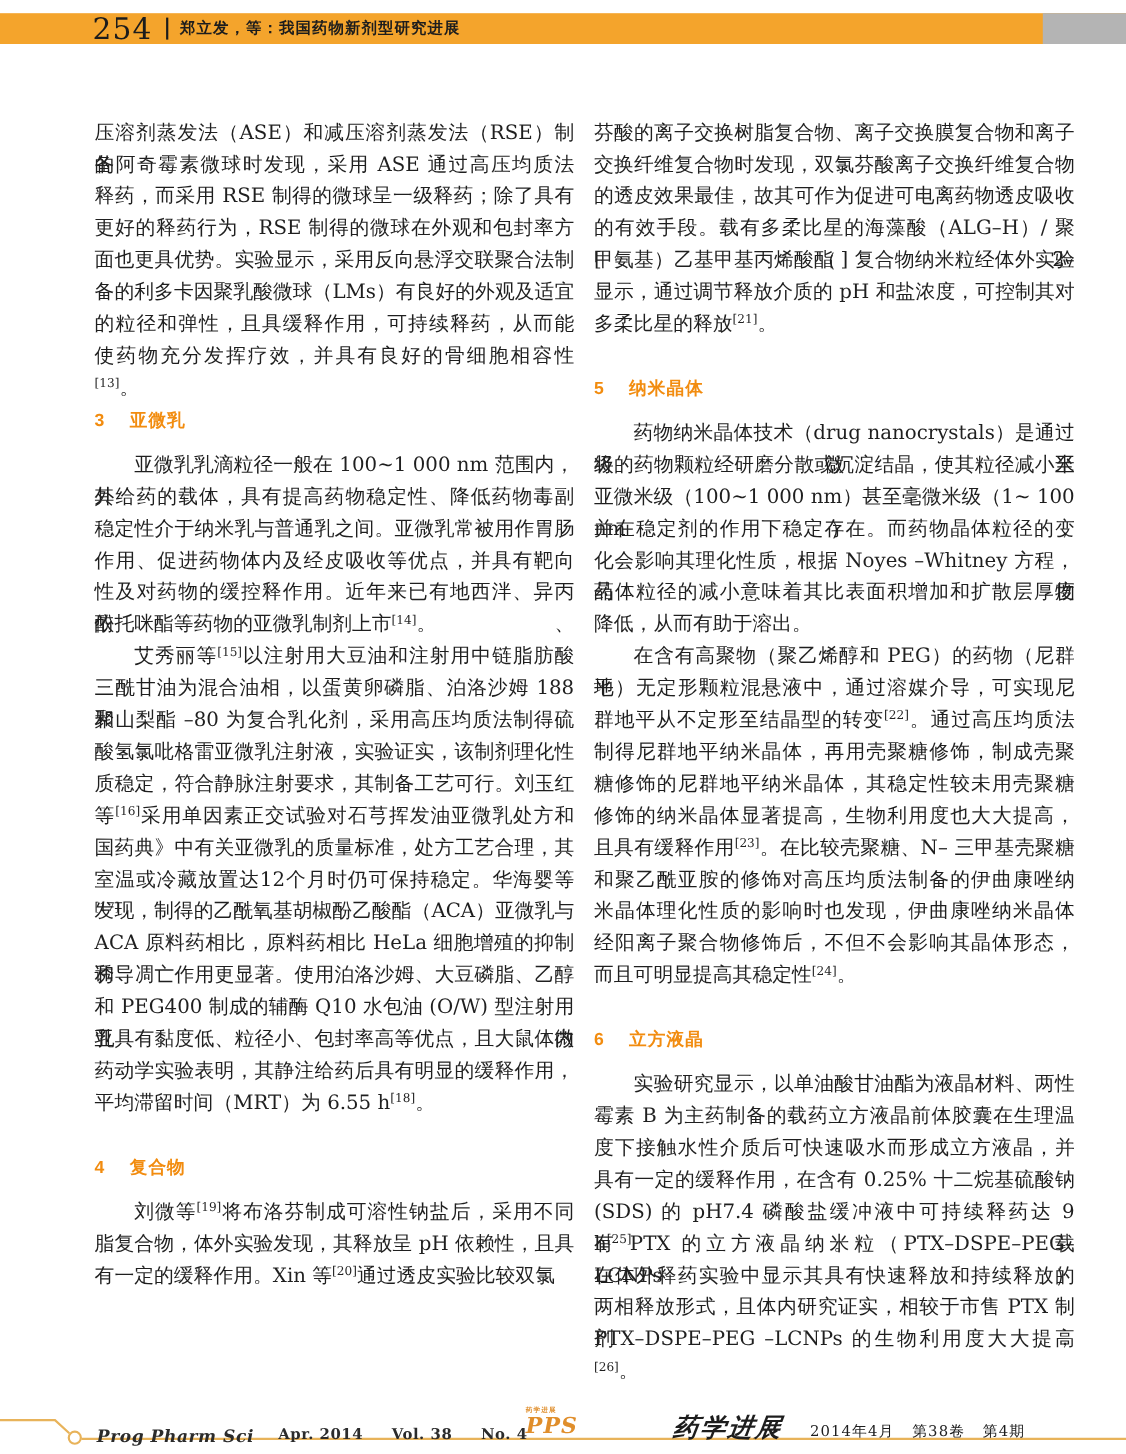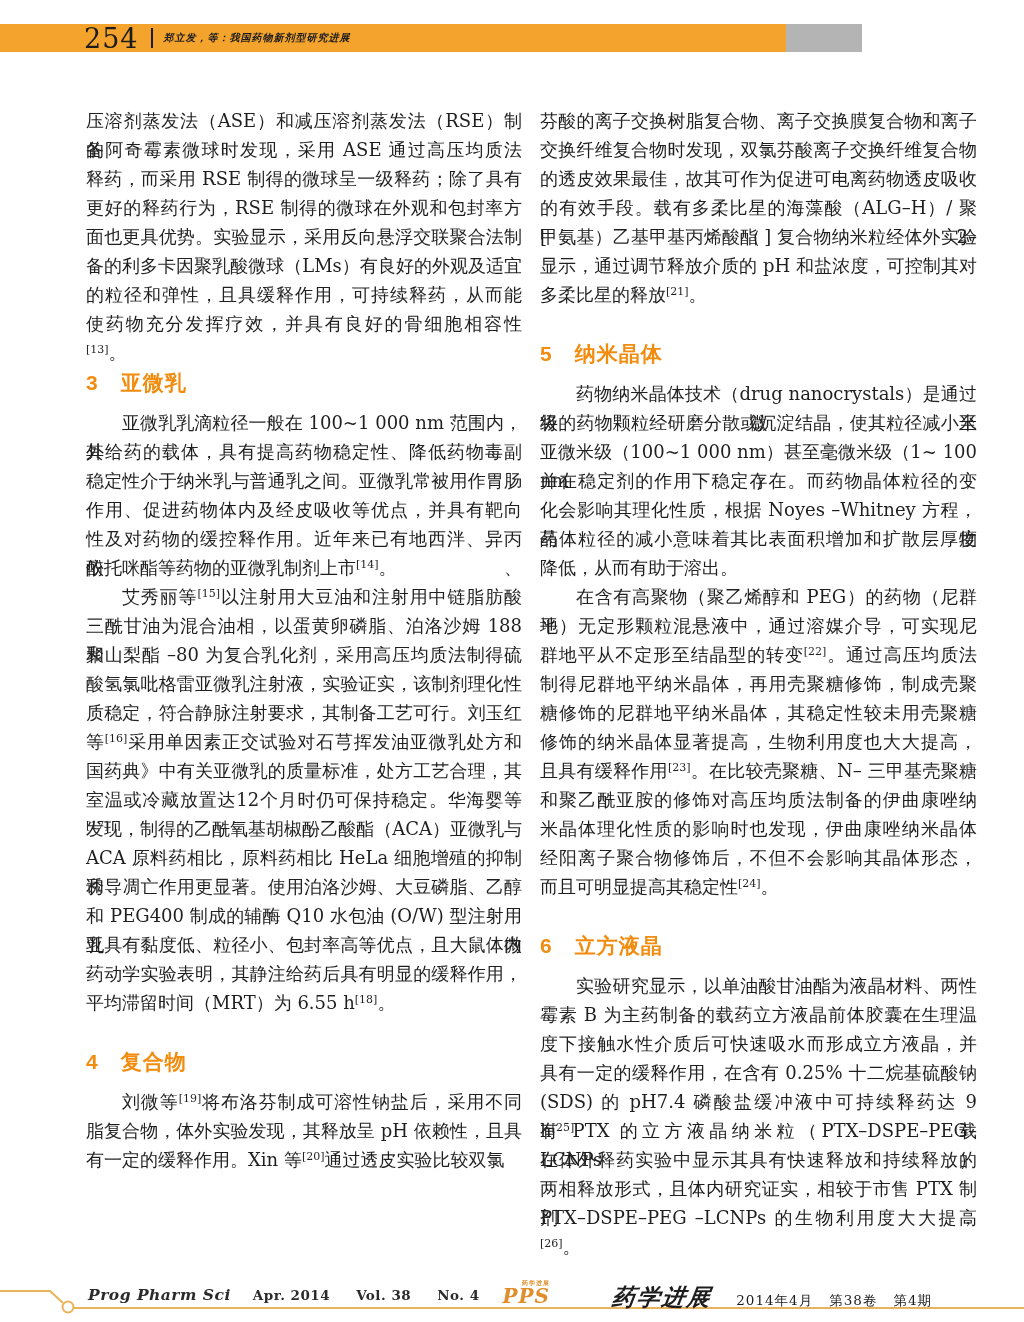--- a/index.html
+++ b/index.html
@@ -2,58 +2,58 @@
 <html style="--c-bar: #F4A42C; --c-head: #F28C0F; --c-logo: #E08E2B;"><head>
 <meta charset="utf-8">
 <style>
   html,body{margin:0;padding:0;background:#ffffff;}
   .page{
     position:relative;width:1024px;height:1322px;background:#ffffff;overflow:hidden;
     font-family:"DejaVu Serif","Liberation Serif",serif;color:#1f1f1f;
   }
   
   .hdr{
-    position:absolute;left:0;top:24px;width:862px;height:28px;
+    position:absolute;left:0;top:12px;width:1024px;height:28px;
     background:var(--c-bar,#F4A42C);display:flex;align-items:center;
   }
   .hdr-pagenum{
     font-family:"DejaVu Serif","Liberation Serif",serif;
     font-size:27px;color:#1c1c1c;margin-left:84px;line-height:1;letter-spacing:1px;
   }
   .hdr-divider{width:2px;height:20px;background:#1c1c1c;margin:0 11px 0 12px;}
   .hdr-title{
     font-family:"Liberation Sans","DejaVu Sans",sans-serif;
-    font-size:10px;font-weight:bold;color:#1d1d1d;letter-spacing:1px;font-style:italic;
+    font-size:14px;font-weight:bold;color:#1d1d1d;letter-spacing:1px;
   }
   .hdr-gray{position:absolute;right:0;top:0;width:76px;height:28px;background:#B4B4B4;}
   
   .col{position:absolute;top:106px;font-size:18px;line-height:29px;margin-left:24px;}
   .col-left{left:62px;width:436px;}
   .col-right{left:516px;width:437px;}
   .para{margin:0;}
   .line{
     text-align:justify;text-align-last:justify;text-justify:inter-character;
     height:29px;overflow:visible;
   }
   .line.final{text-align-last:left;}
   .line.indent{text-indent:2em;}
   sup{font-size:11px;line-height:0;vertical-align:6px;letter-spacing:0;}
   .section-heading{
     font-family:"Liberation Sans","DejaVu Sans",sans-serif;
-    font-weight:bold;font-size:21px;line-height:25px;color:var(--c-head,#F28C0F);
+    font-weight:bold;font-size:16px;line-height:25px;color:var(--c-head,#F28C0F);
     margin-top:32px;margin-bottom:13px;letter-spacing:1px;
   }
   .section-heading .sec-num{margin-right:22px;}
   
   .ftr{position:absolute;left:0;top:1280px;width:1024px;height:42px;}
   .ftr svg{position:absolute;left:0;top:0;}
-  .ftr-left{position:absolute;left:88px;top:5px;display:flex;align-items:center;color:#2b2b2b;}
+  .ftr-left{position:absolute;left:88px;top:16px;display:flex;align-items:flex-start;color:#2b2b2b;}
   .ftr-journal-en{font-style:italic;font-weight:bold;font-size:15.5px;margin-right:22px;letter-spacing:0.5px;}
   .ftr-meta{font-size:13.5px;font-weight:bold;margin-right:26px;letter-spacing:0.5px;}
-  .ftr-logo{position:absolute;left:478px;top:0px;width:60px;text-align:right;color:var(--c-logo,#E08E2B);margin-left:12px;}
+  .ftr-logo{position:absolute;left:478px;top:0px;width:60px;text-align:left;color:var(--c-logo,#E08E2B);}
   .ftr-logo-small{display:block;font-size:6px;letter-spacing:1px;line-height:6px;font-weight:bold;}
   .ftr-logo-main{display:block;font-style:italic;font-weight:bold;font-size:20px;line-height:20px;letter-spacing:1px;}
   .ftr-right{position:absolute;right:92px;top:2px;display:flex;align-items:baseline;color:#1d1d1d;}
   .ftr-journal-cn{
     font-size:23px;font-weight:bold;font-style:italic;transform:skewX(-8deg);
     margin-right:8px;letter-spacing:2px;
   }
   .ftr-meta-cn{font-size:13.5px;margin-left:16px;letter-spacing:1px;}
 </style>
 </head>

